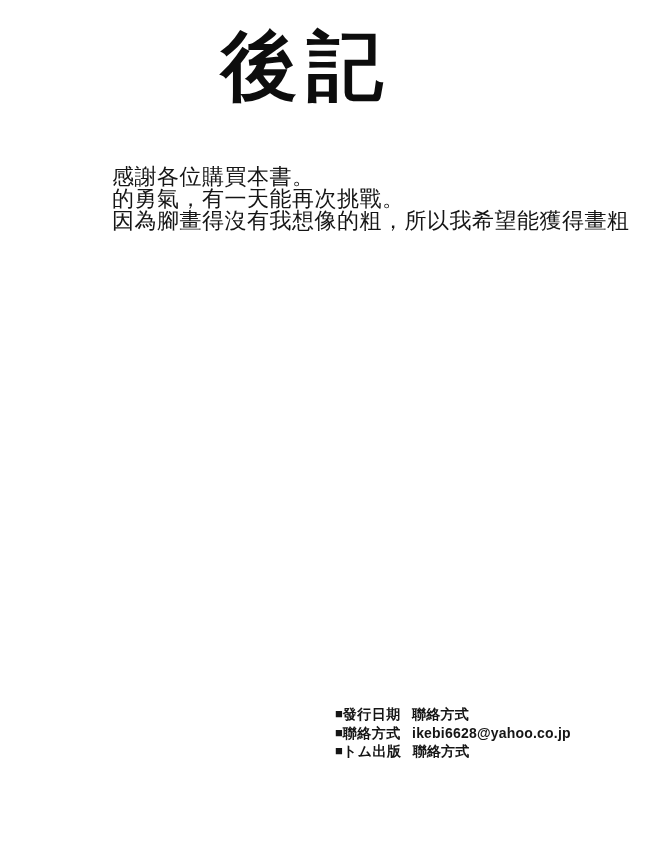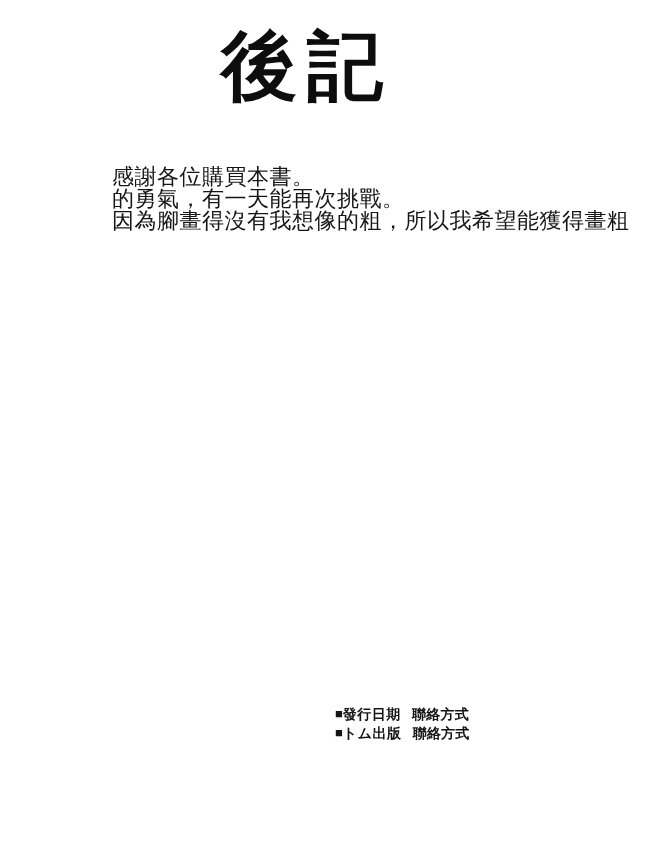--- a/index.html
+++ b/index.html
@@ -84,20 +84,23 @@
     <div class="afterword-line">的勇氣，有一天能再次挑戰。</div>
     <div class="afterword-line">因為腳畫得沒有我想像的粗，所以我希望能獲得畫粗</div>
   </div>
 
   <div class="colophon">
 
     <div class="colophon-row">
       <span class="bullet">■</span><span class="colophon-label">發行日期</span><span class="colophon-value">聯絡方式</span>
     </div>
 
+    <div class="colophon-row">
+      <span class="bullet">■</span><span class="colophon-label">聯絡方式</span><span class="colophon-value">ikebi6628@yahoo.co.jp</span>
+    </div>
 
 
     <div class="colophon-row">
       <span class="bullet">■</span><span class="colophon-label">トム出版</span><span class="colophon-value">聯絡方式</span>
     </div>
 
   </div>
 
 </div>
 

